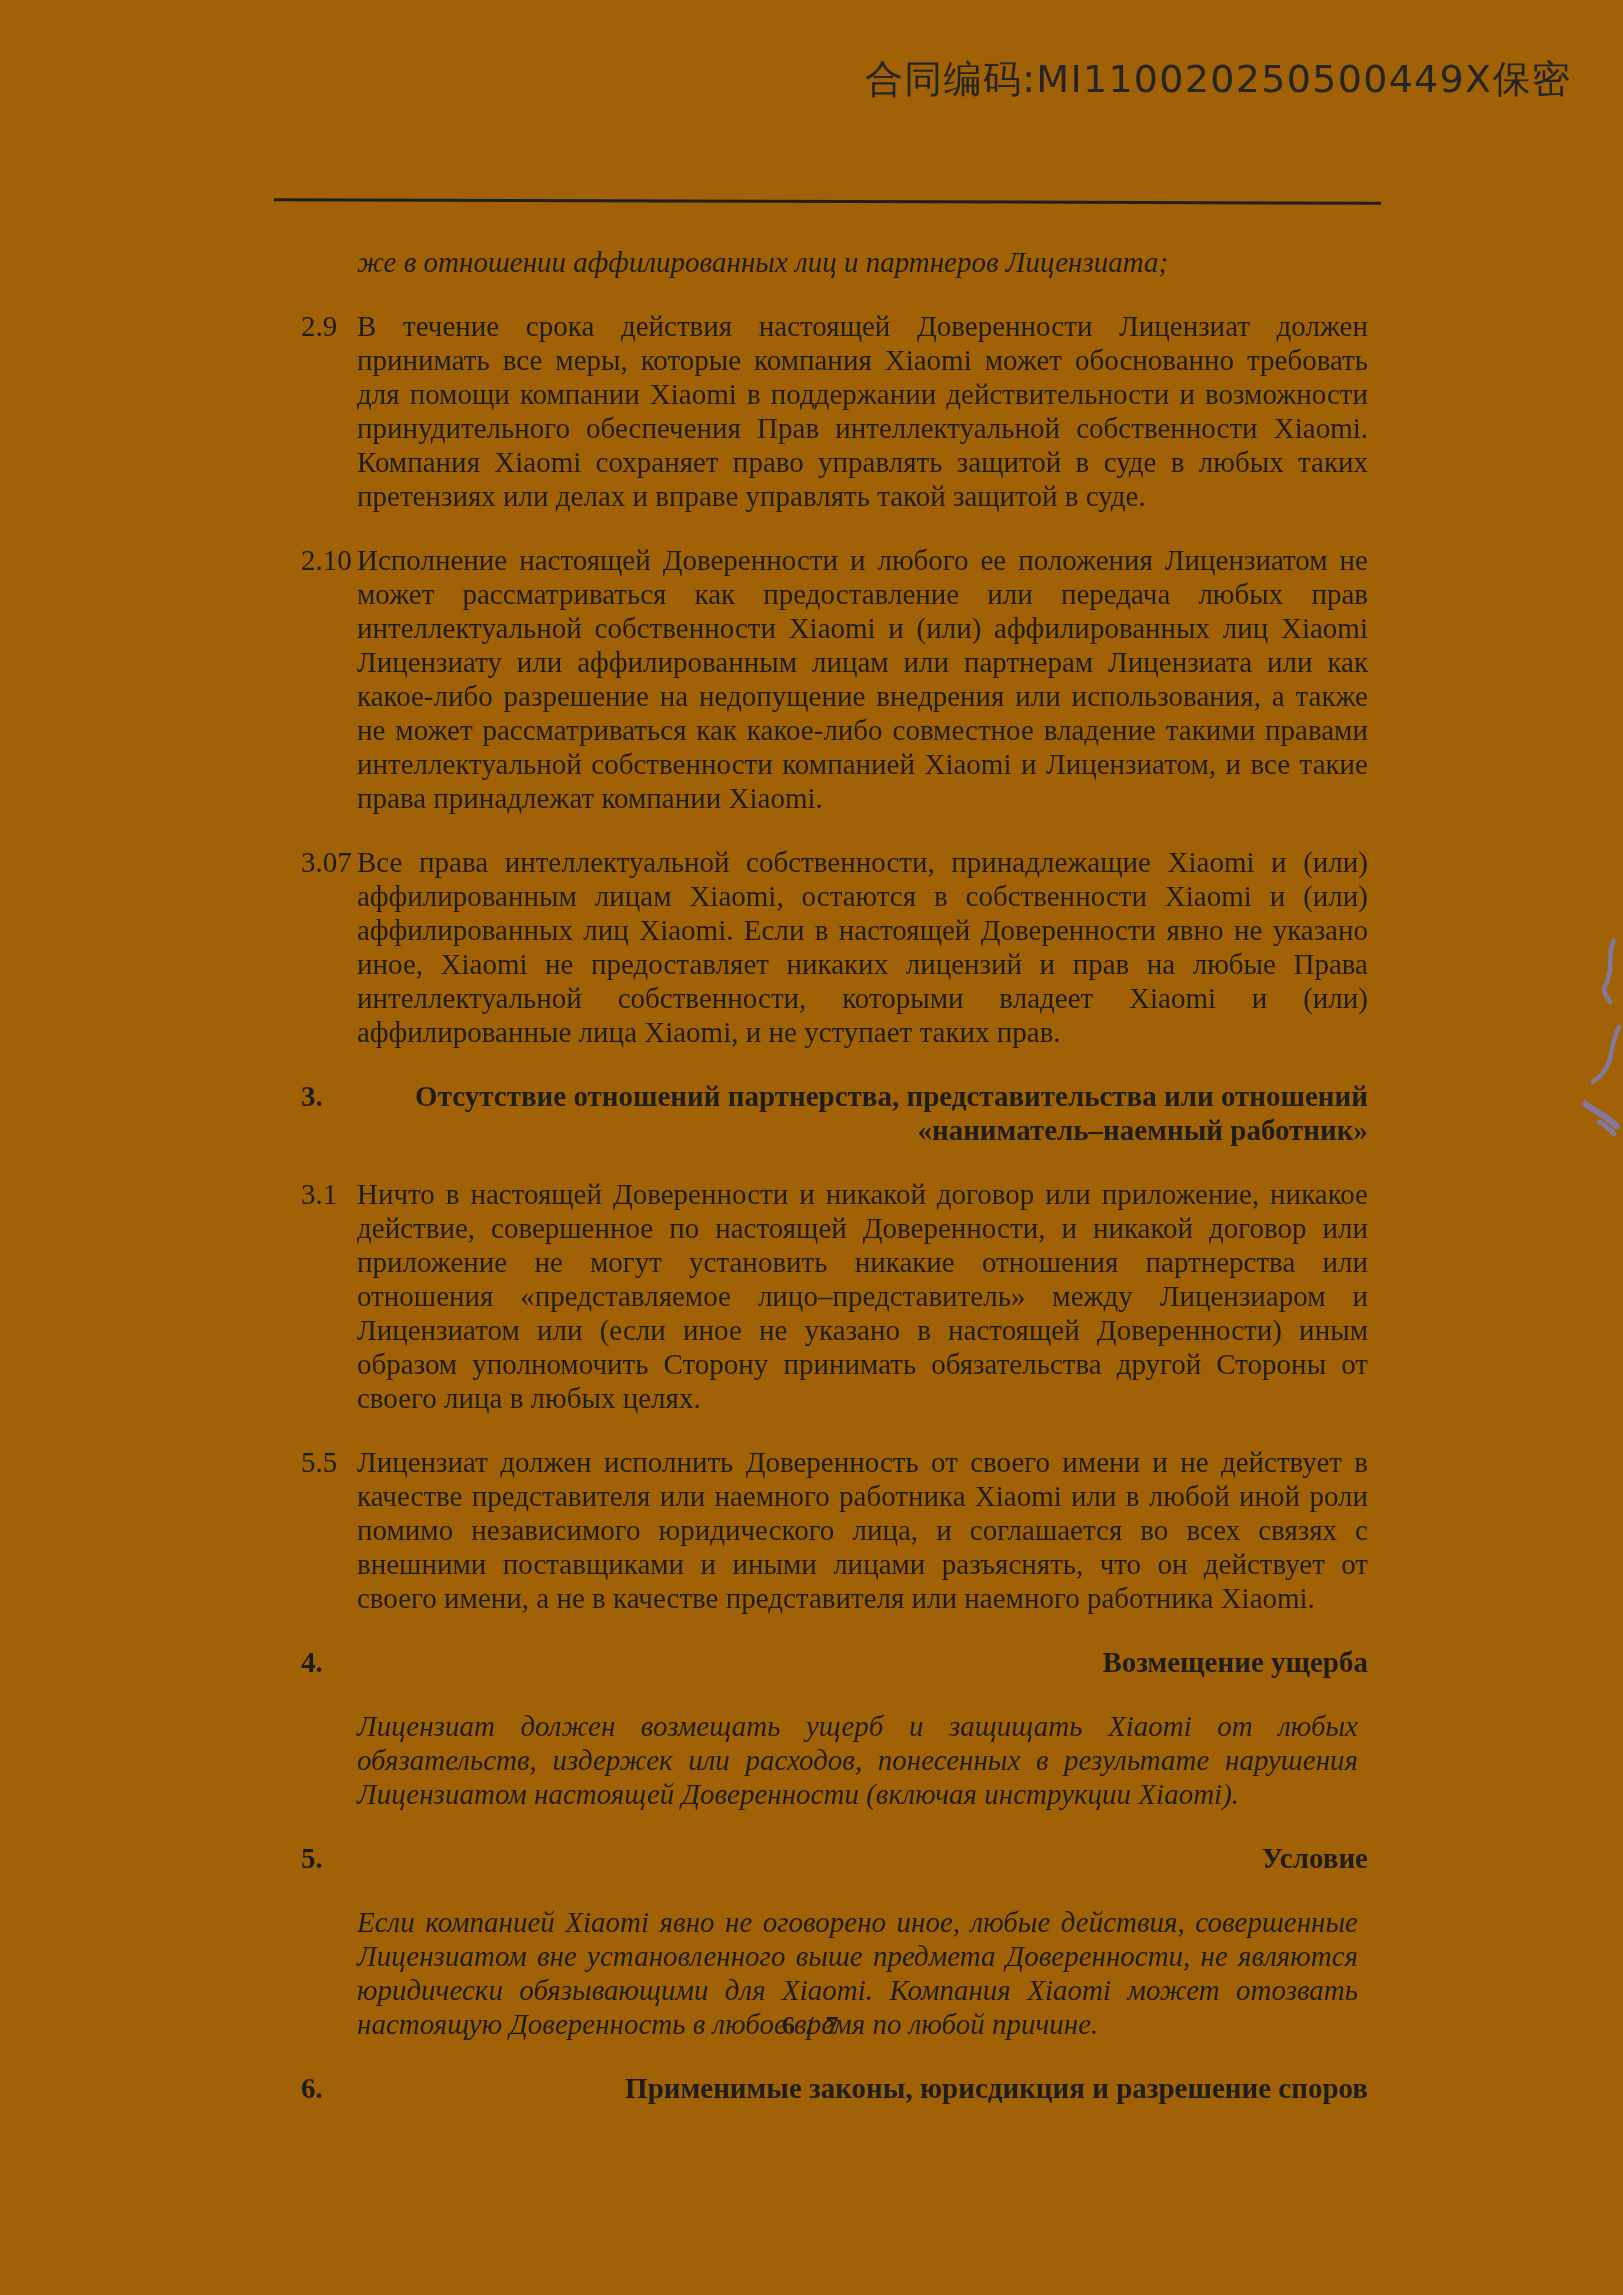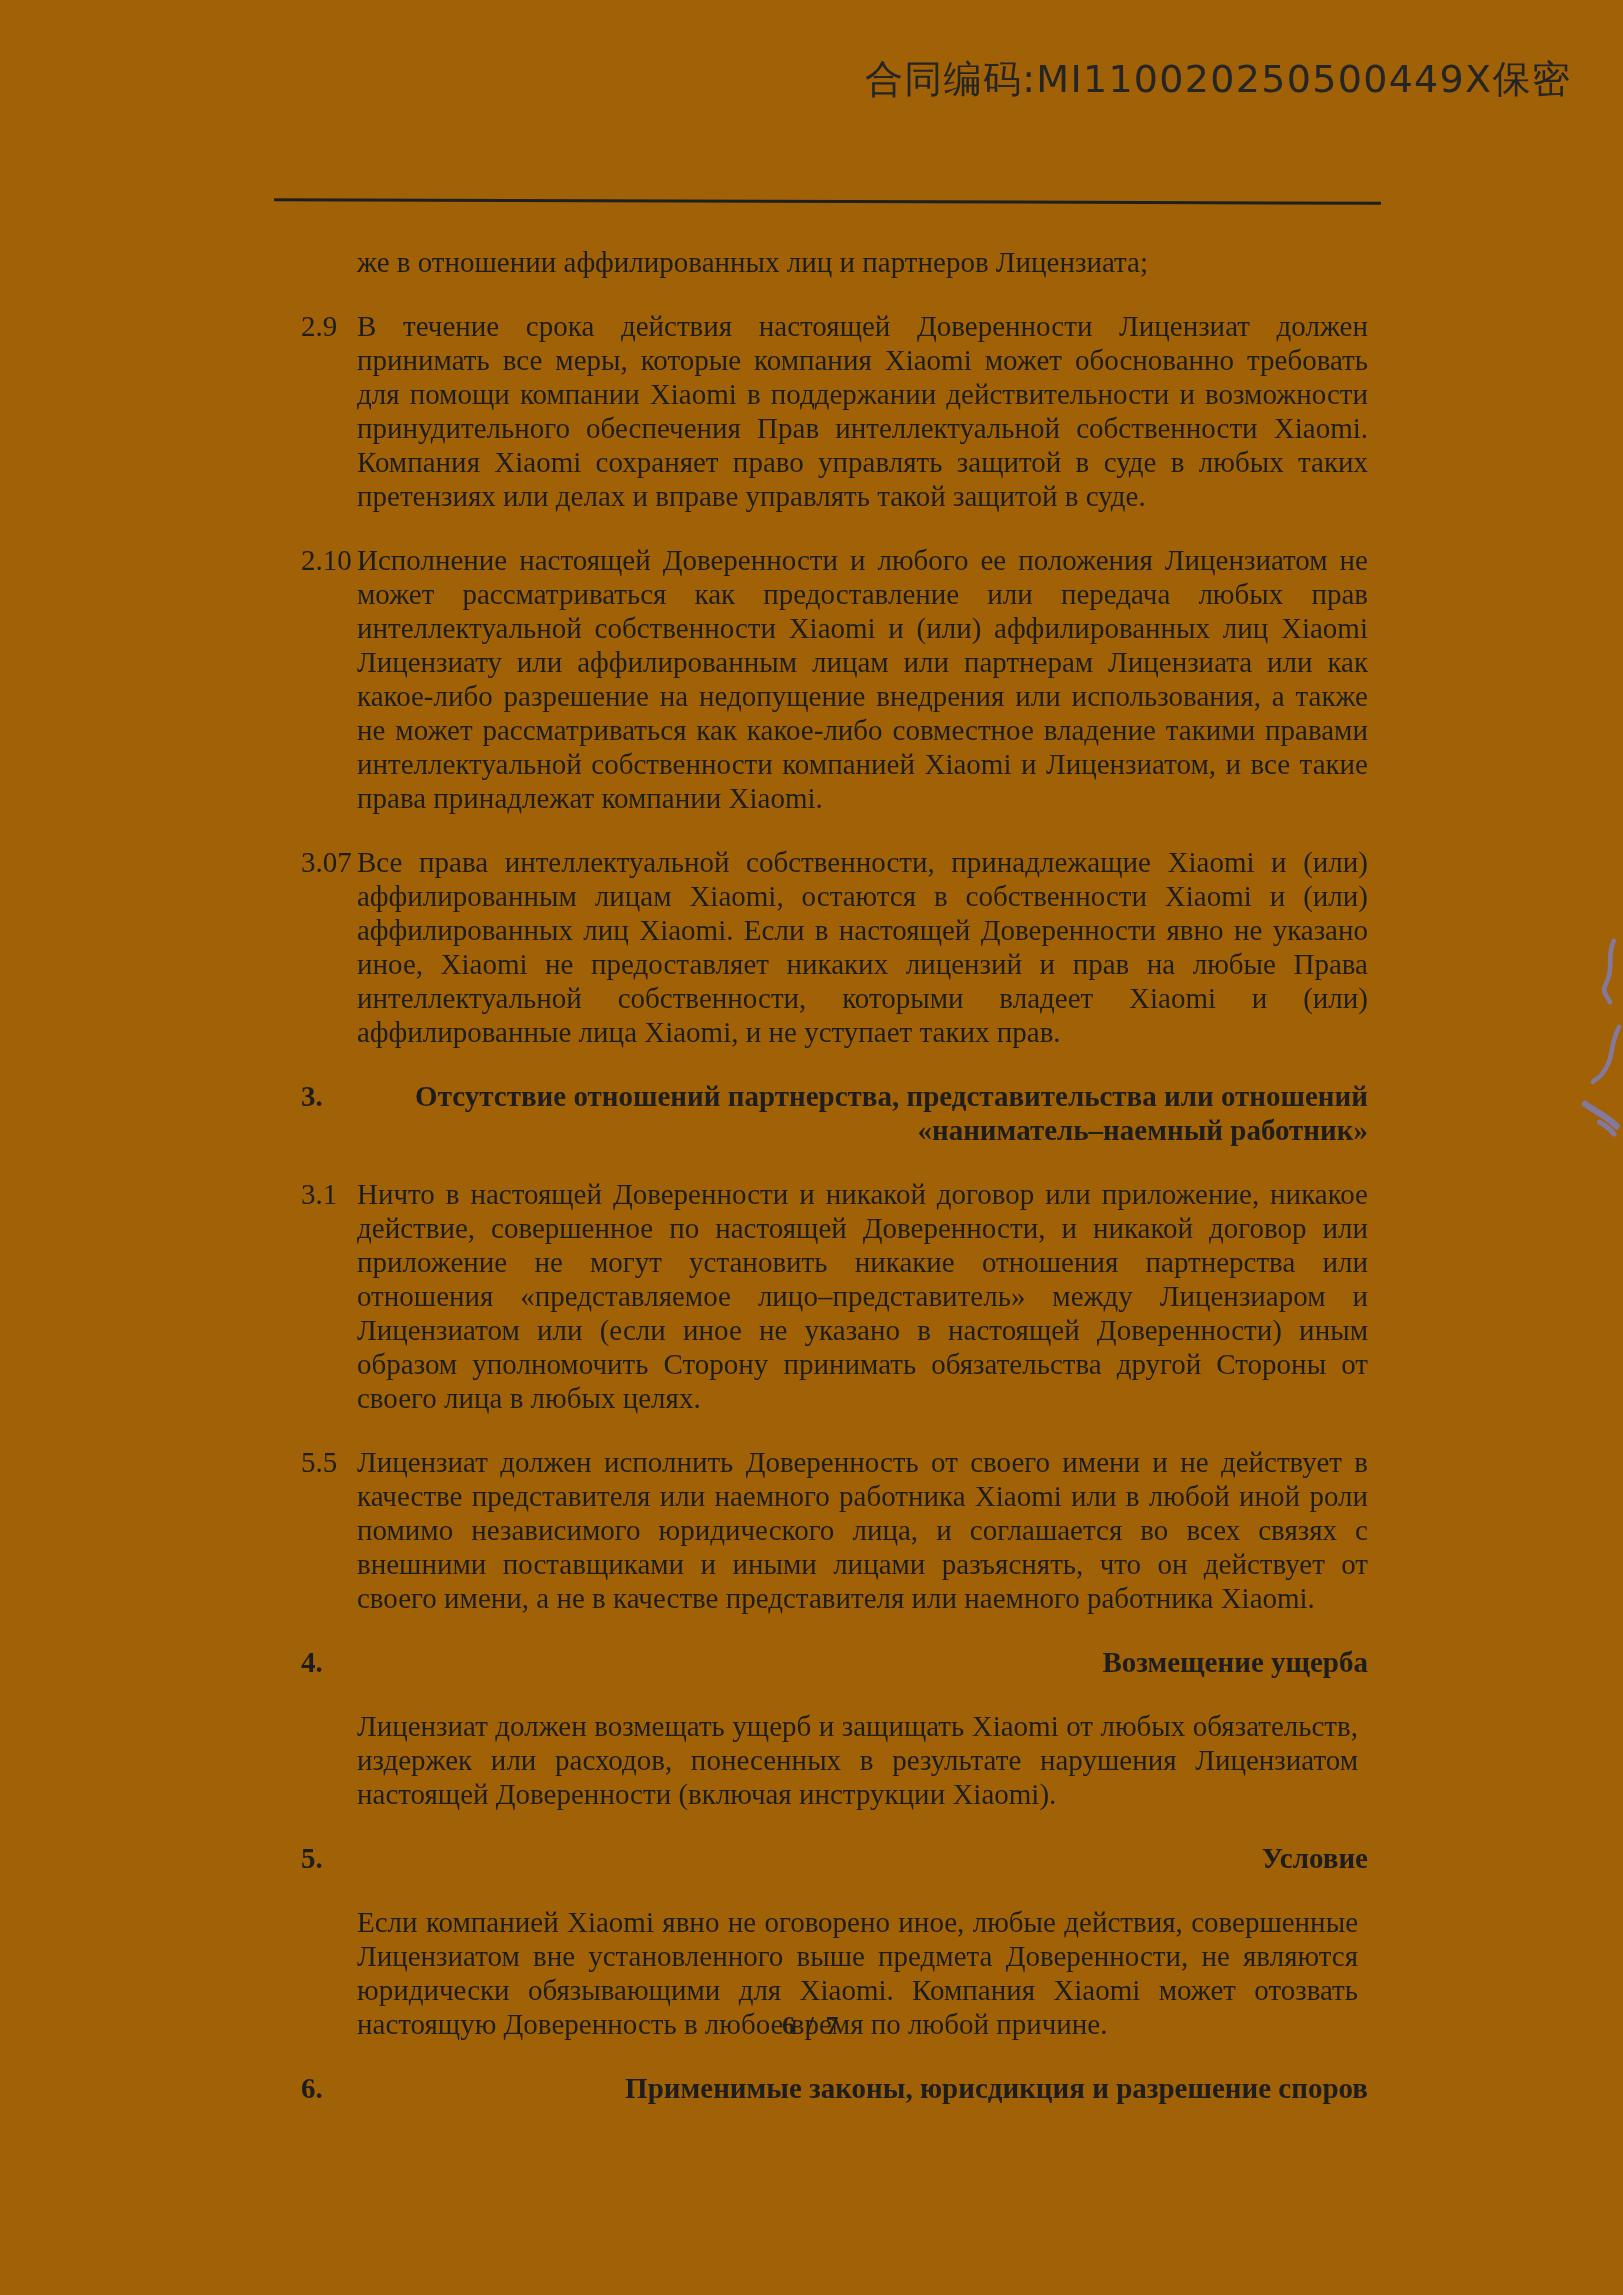--- a/index.html
+++ b/index.html
@@ -63,20 +63,21 @@
   .clause.heading {
     font-weight: bold;
   }
   .clause.heading .txt {
     text-align: right;
   }
   .hang, .indent-par {
     margin: 0 10px 30px 0;
     padding-left: 56px;
     text-align: justify;
+    font-style: italic;
   }
   .hang { text-align: left; }
   .clause.heading { margin-top: 6.5px; }
   .clause.last { margin-bottom: 0; }
   
   .page-number {
     position: absolute;
     top: 2011px;
     left: 0;
     width: 100%;

